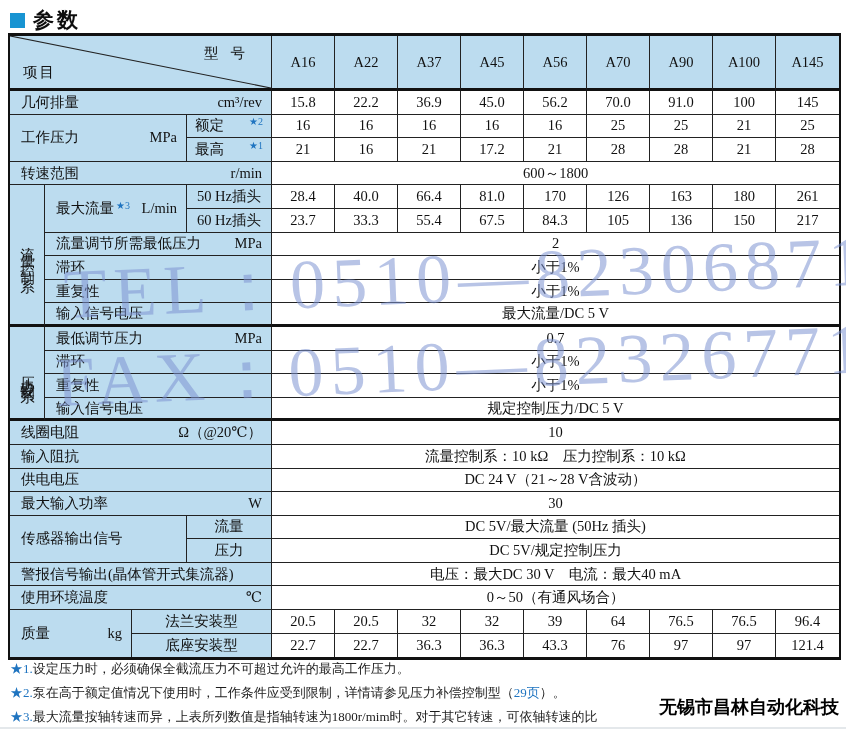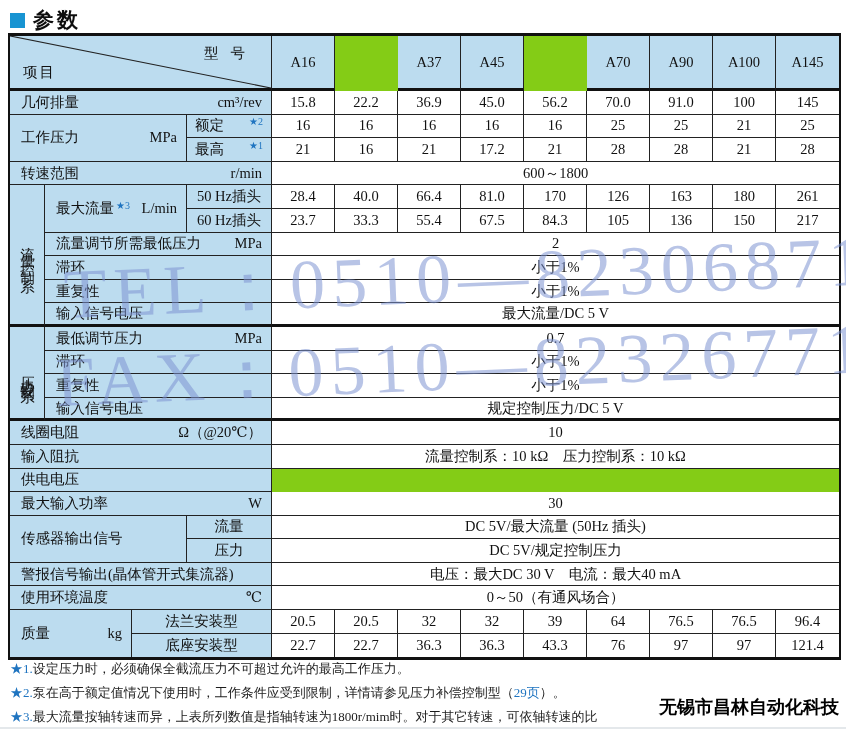--- a/index.html
+++ b/index.html
@@ -80,22 +80,24 @@
 <div class="spec-table">
 
   <div class="c blue diag tb" style="grid-area:1/1/2/5">
     <svg viewBox="0 0 100 100" preserveAspectRatio="none">
         <line x1="0" y1="0" x2="100" y2="100" stroke="#222" stroke-width="1.2" vector-effect="non-scaling-stroke"></line>
       </svg>
     <span class="model">型号</span>
     <span class="item">项目</span>
   </div>
   <div class="c blue tb" style="grid-area:1/5/2/6">A16</div>
+  <div class="c blue tb" style="grid-area:1/6/2/7">A22</div>
   <div class="c blue tb" style="grid-area:1/7/2/8">A37</div>
   <div class="c blue tb" style="grid-area:1/8/2/9">A45</div>
+  <div class="c blue tb" style="grid-area:1/9/2/10">A56</div>
   <div class="c blue tb" style="grid-area:1/10/2/11">A70</div>
   <div class="c blue tb" style="grid-area:1/11/2/12">A90</div>
   <div class="c blue tb" style="grid-area:1/12/2/13">A100</div>
   <div class="c blue tb er" style="grid-area:1/13/2/14">A145</div>
 
   <div class="c blue lab" style="grid-area:2/1/3/5">
     <span>几何排量</span>
     <span>cm³/rev</span>
   </div>
   <div class="c val" style="grid-area:2/5/3/6">15.8</div>
@@ -211,20 +213,21 @@
   <div class="c blue lab" style="grid-area:16/1/17/5">
     <span>线圈电阻</span>
     <span>Ω（@20℃）</span>
   </div>
   <div class="c val er" style="grid-area:16/5/17/14">10</div>
 
   <div class="c blue labL" style="grid-area:17/1/18/5">输入阻抗</div>
   <div class="c val er" style="grid-area:17/5/18/14">流量控制系：10 kΩ　压力控制系：10 kΩ</div>
 
   <div class="c blue labL" style="grid-area:18/1/19/5">供电电压</div>
+  <div class="c val er" style="grid-area:18/5/19/14">DC 24 V（21～28 V含波动）</div>
 
   <div class="c blue lab" style="grid-area:19/1/20/5">
     <span>最大输入功率</span>
     <span>W</span>
   </div>
   <div class="c val er" style="grid-area:19/5/20/14">30</div>
 
   <div class="c blue labL" style="grid-area:20/1/22/4">传感器输出信号</div>
   <div class="c blue" style="grid-area:20/4/21/5">流量</div>
   <div class="c val er" style="grid-area:20/5/21/14">DC 5V/最大流量 (50Hz 插头)</div>

